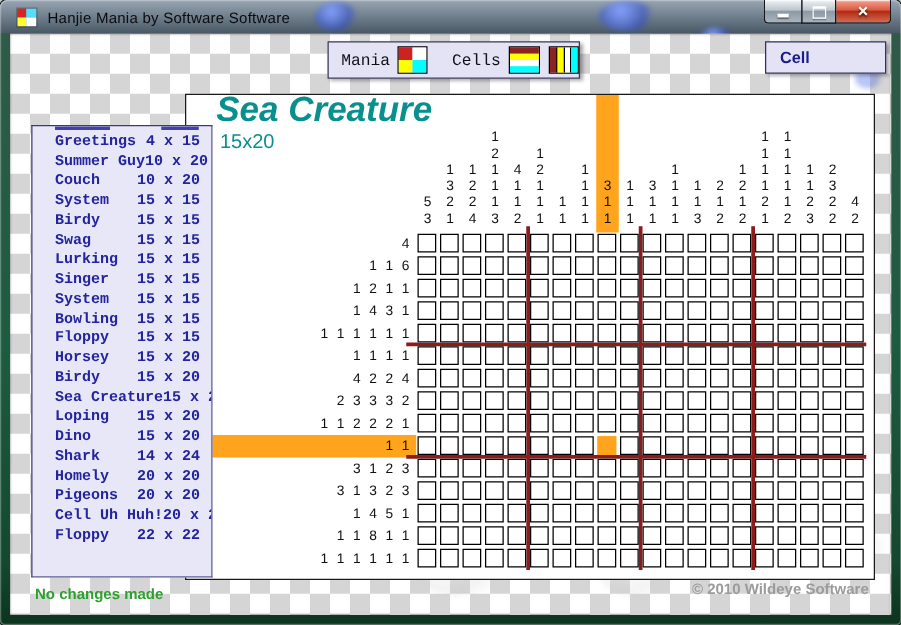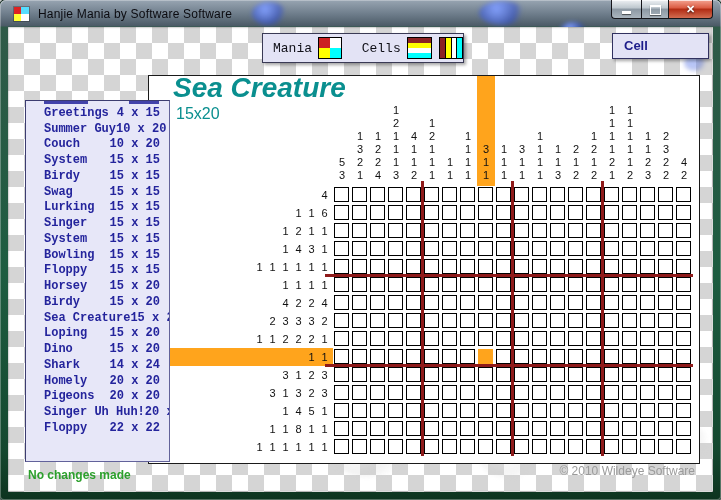--- a/index.html
+++ b/index.html
@@ -74,21 +74,21 @@
     border-top-color:#3c3c70;border-left-color:#3c3c70;box-sizing:border-box;overflow:hidden;z-index:5;font-family:Liberation Mono, monospace;}
   .lrow{height:15.75px;display:flex;justify-content:space-between;align-items:center;padding:0 9px 0 18px;
     font-size:12px;font-weight:bold;color:#24249c;white-space:nowrap;}
   .lrow-clip{height:4px;position:relative;overflow:hidden;}
   .sliver{position:absolute;bottom:1px;height:3px;background:#24249c;opacity:.85;}
   .sliver.a{left:18px;width:44px;}
   .sliver.b{right:10px;width:30px;}
 
   
   .status-left{position:absolute;left:20px;top:441px;font-size:12px;font-weight:bold;color:#2da02d;}
-  .status-right{position:absolute;right:18px;top:437px;font-size:12px;font-weight:normal;color:#9b9b9b;}
+  .status-right{position:absolute;right:18px;top:437px;font-size:12px;font-weight:bold;color:#9b9b9b;}
 </style>
 </head>
 <body>
 
 <div class="stage">
   <div class="window">
 
     <div class="bub bub-blue" style="left:252px;top:2px;width:34px;height:23px;"></div>
     <div class="bub bub-blue" style="left:479px;top:1px;width:46px;height:24px;"></div>
     <div class="bub bub-blue" style="left:560px;top:22px;width:26px;height:17px;"></div>
@@ -754,21 +754,21 @@
             </div>
             <div class="lrow">
               <span>Homely</span>
               <span>20 x 20</span>
             </div>
             <div class="lrow">
               <span>Pigeons</span>
               <span>20 x 20</span>
             </div>
             <div class="lrow">
-              <span>Singer Uh Huh!</span>
+              <span>Cell Uh Huh!</span>
               <span>20 x 20</span>
             </div>
             <div class="lrow">
               <span>Floppy</span>
               <span>22 x 22</span>
             </div>
           </div>
       </div>
 
       <div class="status-left">No changes made</div>

